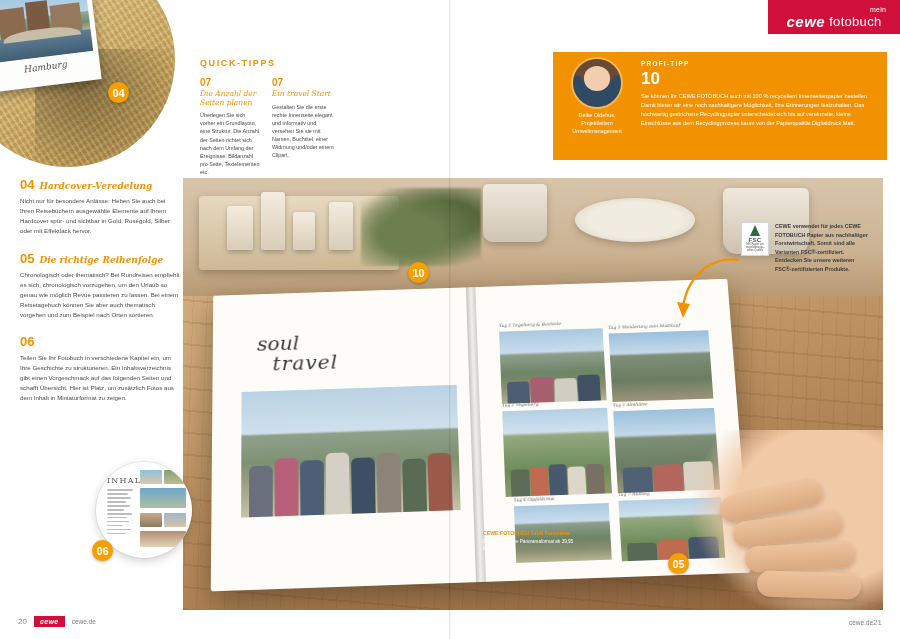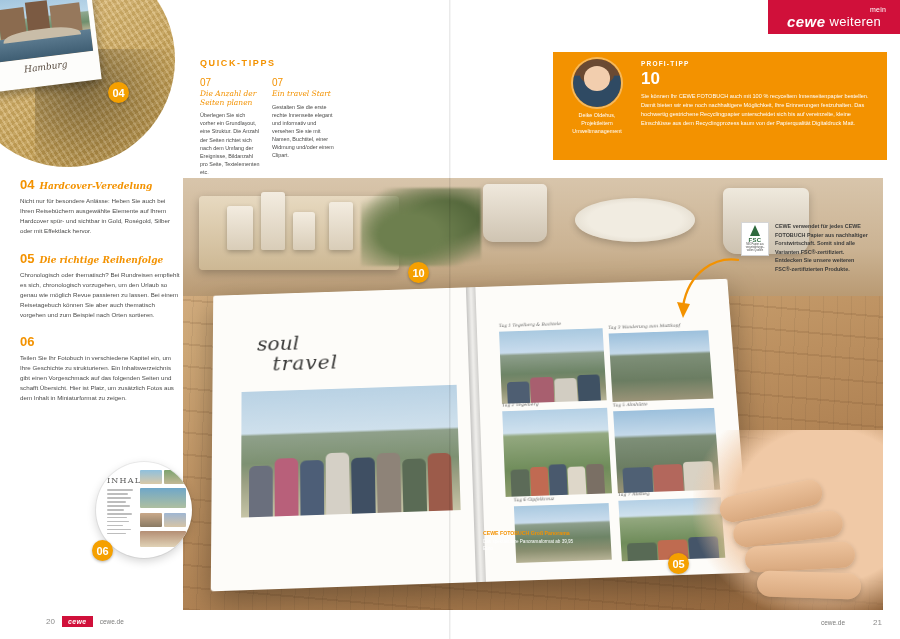--- a/index.html
+++ b/index.html
@@ -193,21 +193,21 @@
     color: #f39200;
     font-weight: bold;
   }
   .qt-cols {
     display: flex;
     gap: 10px;
   }
   .qt-col { width: 62px; }
   .qt-num {
     color: #f39200;
-    font-weight: normal;
+    font-weight: bold;
     font-size: 10px;
     line-height: 1;
     margin-bottom: 2px;
   }
   .qt-head {
     font-family: "DejaVu Serif", serif;
     font-style: italic;
     font-size: 7.5px;
     color: #f39200;
     line-height: 1.15;
@@ -658,21 +658,20 @@
     position: absolute;
     right: 18px; bottom: 12px;
     display: flex;
     align-items: center;
     font-size: 6.5px;
     color: #7b7b7a;
   }
   .pg {
     font-size: 8px;
     color: #8c8c8b;
-    margin-left: 28px;
   }
   .cewe-foot {
     background: #d0103a;
     color: #fff;
     font-size: 7px;
     font-style: italic;
     font-weight: bold;
     padding: 2px 6px;
     letter-spacing: .4px;
   }
@@ -683,21 +682,21 @@
 <div class="spread">
 
   <div class="page-left"></div>
   <div class="page-right"></div>
   <div class="gutter"></div>
 
   <div class="brand">
     <div class="mein">mein</div>
     <div class="logo-row">
       <span class="cewe">cewe</span>
-      <span class="foto">weiteren</span>
+      <span class="foto">fotobuch</span>
     </div>
   </div>
 
   <div class="collage">
     <div class="circle-mask">
       <div class="straw"></div>
       <div class="bagshadow"></div>
     </div>
     <div class="polaroid">
       <div class="photo">

